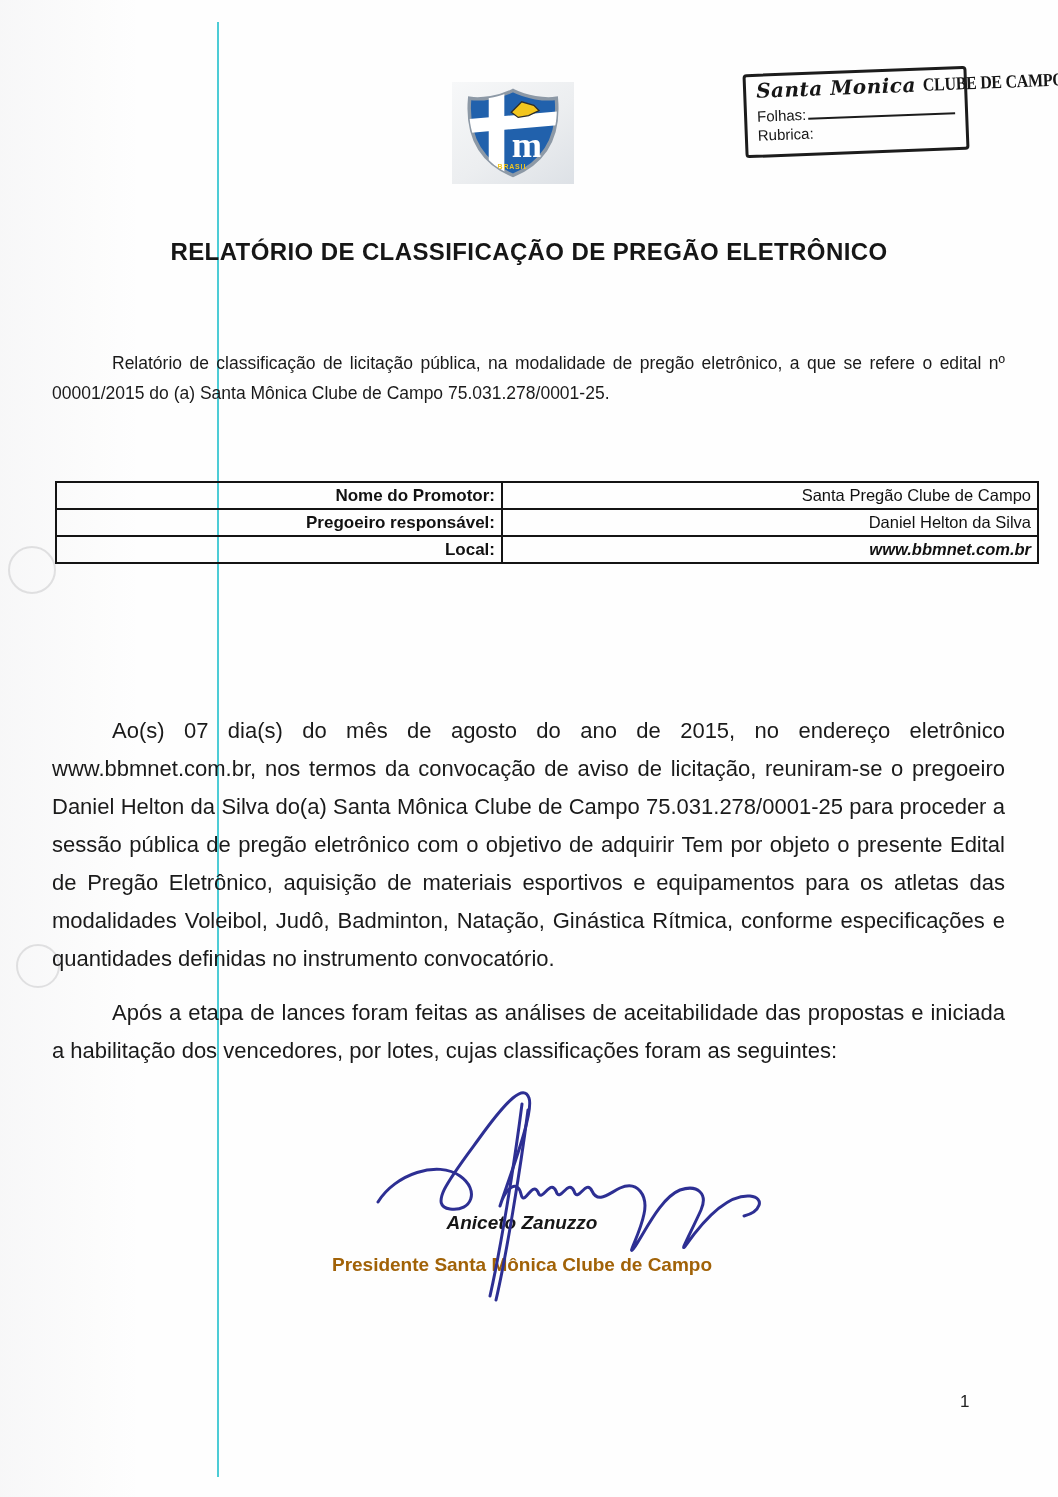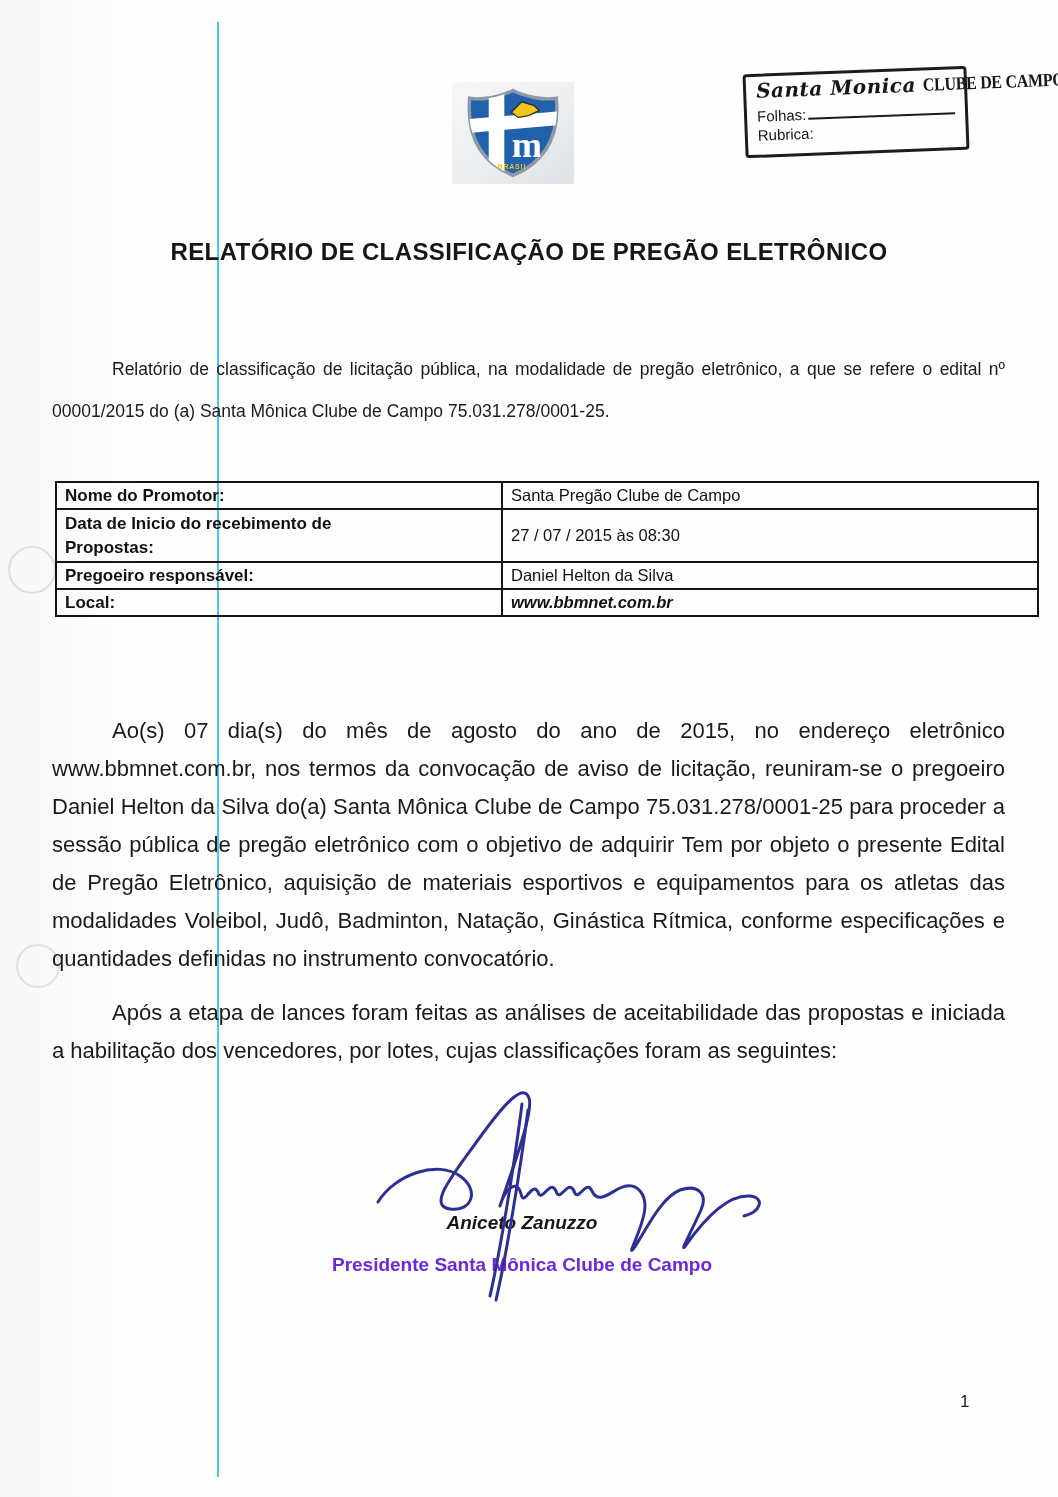--- a/index.html
+++ b/index.html
@@ -56,35 +56,35 @@
   .stamp-row3{margin-top:2px;font-size:15px;}
 
   .doc-title{
     position:absolute;left:52px;width:954px;top:238px;
     text-align:center;font-weight:bold;font-size:24px;letter-spacing:.4px;
     color:#161616;
   }
 
   .intro{
     position:absolute;left:52px;width:953px;top:348px;
-    font-size:17.5px;line-height:42px;text-align:justify;text-indent:60px;
+    font-size:17.5px;line-height:30px;text-align:justify;text-indent:60px;
     color:#1a1a1a;
   }
 
   table.info{
     position:absolute;left:55px;top:481px;width:950px;
     border-collapse:collapse;table-layout:fixed;
     font-size:17px;color:#111;
   }
   table.info td{
     border:2px solid #141414;padding:1px 6px 1px 8px;vertical-align:middle;
   }
   table.info td.lbl{width:430px;font-weight:bold;}
   table.info td.val{width:520px;font-size:16.5px;}
-  tr.r-small td{height:23px;}
+  tr.r-small td{height:23px;text-align:right;}
   tr.r-tall td{height:49px;}
   .wrap-narrow{display:block;max-width:352px;line-height:24px;}
   .bold-italic{font-weight:bold;font-style:italic;}
 
   .bodytext{
     position:absolute;left:52px;width:953px;top:712px;
     font-size:22px;line-height:38px;text-align:justify;color:#1a1a1a;
   }
   .bodytext p{margin:0 0 16px 0;text-indent:60px;}
 
@@ -92,21 +92,21 @@
     position:absolute;left:360px;top:1082px;width:420px;height:230px;
     z-index:3;pointer-events:none;
   }
   .sig-name{
     position:absolute;left:252px;width:540px;top:1212px;
     text-align:center;font-weight:bold;font-style:italic;font-size:19px;color:#161616;
     z-index:2;
   }
   .sig-title{
     position:absolute;left:232px;width:580px;top:1254px;
-    text-align:center;font-weight:bold;font-size:19px;color:#6d28d9;
+    text-align:center;font-weight:bold;font-size:19px;color:#a16207;
     z-index:2;
   }
 
   .page-number{
     position:absolute;left:960px;top:1392px;font-size:17px;color:#222;
   }
 </style>
 </head>
 <body>
 
@@ -150,26 +150,20 @@
 <div class="doc-title">RELATÓRIO DE CLASSIFICAÇÃO DE PREGÃO ELETRÔNICO</div>
 
 <div class="intro">Relatório de classificação de licitação pública, na modalidade de pregão eletrônico, a que se refere o edital nº 00001/2015 do (a) Santa Mônica Clube de Campo 75.031.278/0001-25.</div>
 
 <table class="info">
   <tbody>
     <tr class="r-small">
       <td class="lbl"><span>Nome do Promotor:</span></td>
       <td class="val"><span>Santa Pregão Clube de Campo</span></td>
     </tr>
-    <tr class="r-tall">
-      <td class="lbl">
-          <span class="wrap-narrow">Data de Inicio do recebimento de Propostas:</span>
-        </td>
-      <td class="val"><span>27 / 07 / 2015 às 08:30</span></td>
-    </tr>
     <tr class="r-small">
       <td class="lbl"><span>Pregoeiro responsável:</span></td>
       <td class="val"><span>Daniel Helton da Silva</span></td>
     </tr>
     <tr class="r-small">
       <td class="lbl"><span>Local:</span></td>
       <td class="val"><span class="bold-italic">www.bbmnet.com.br</span></td>
     </tr>
   </tbody>
 </table>

